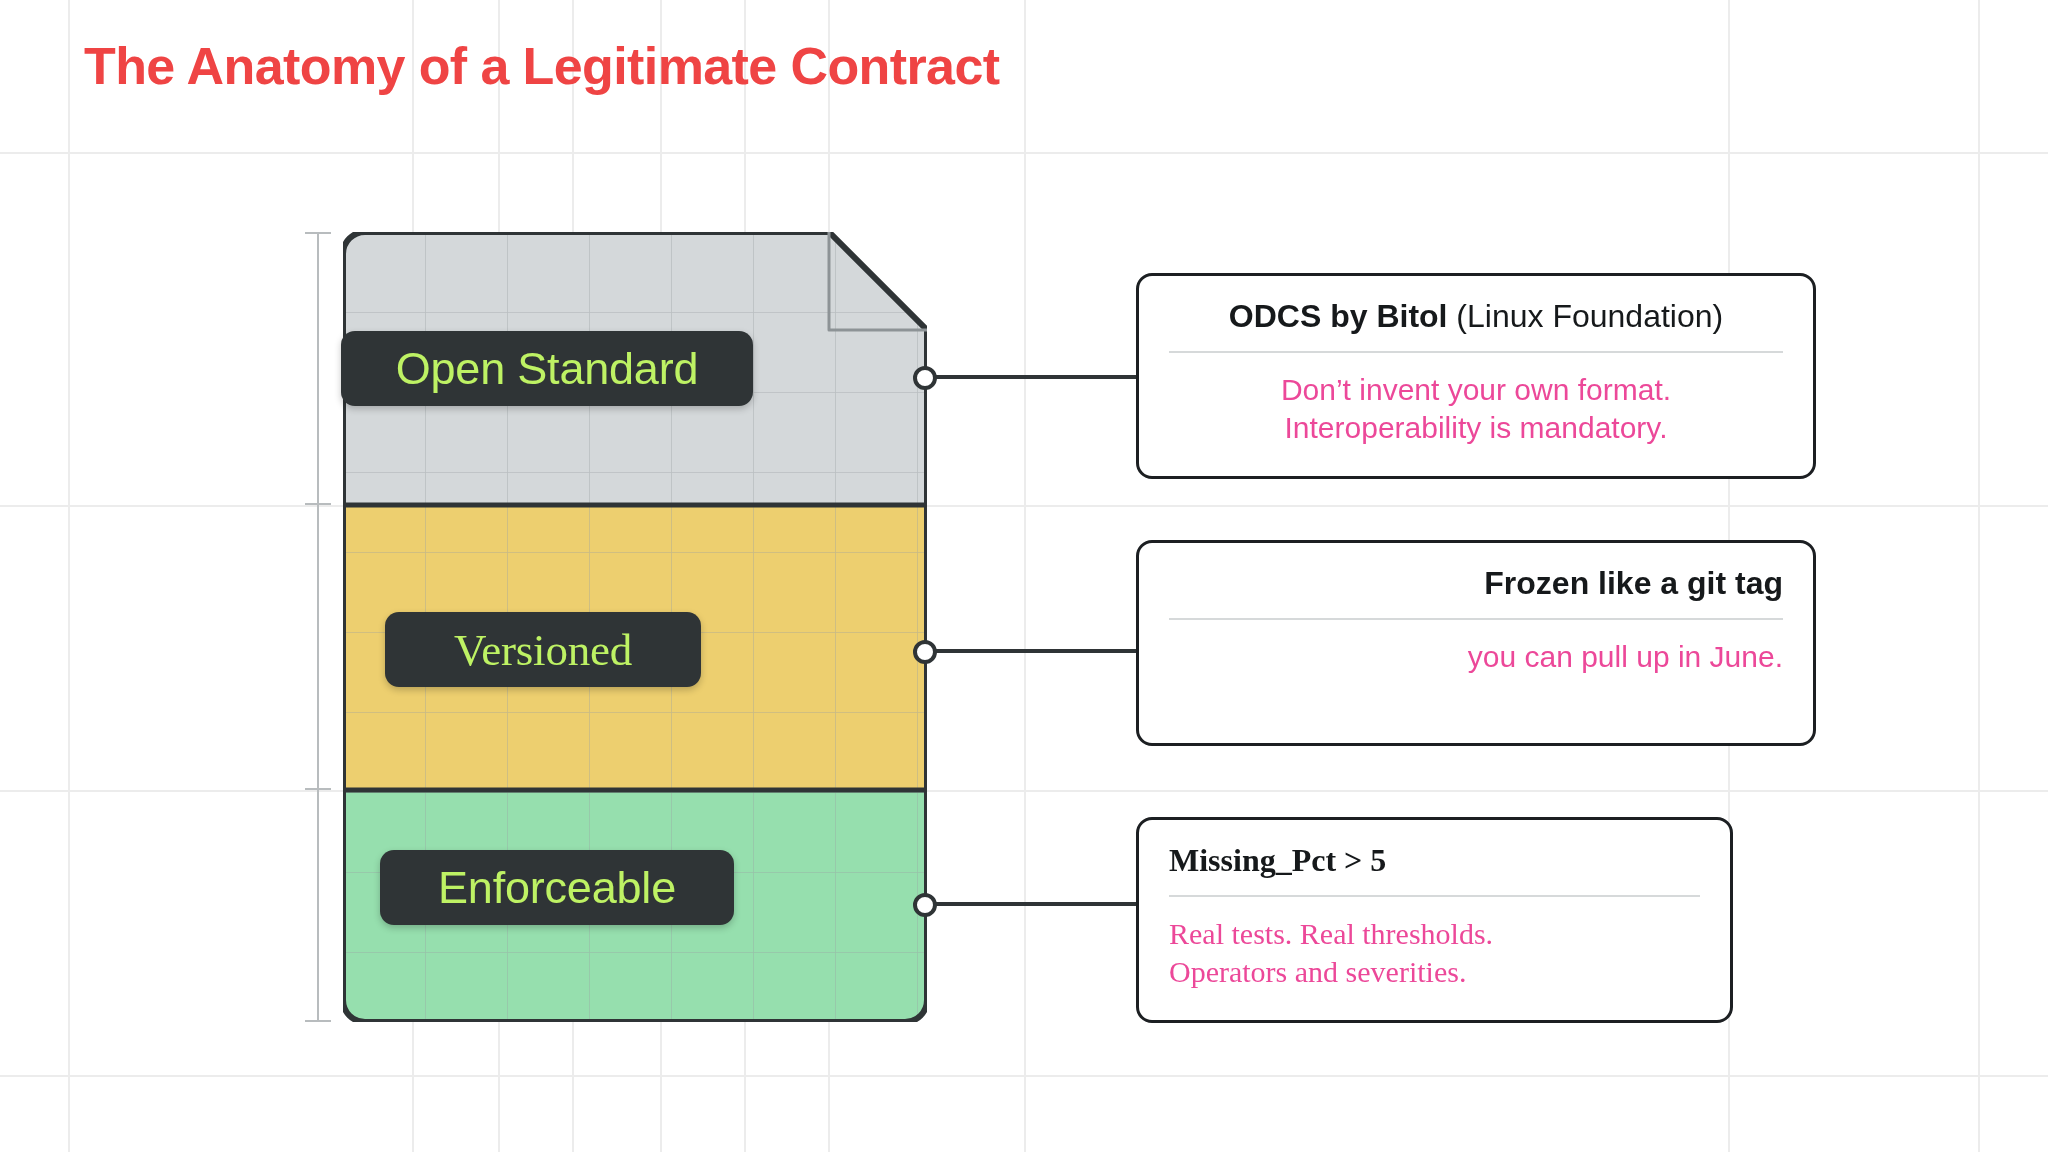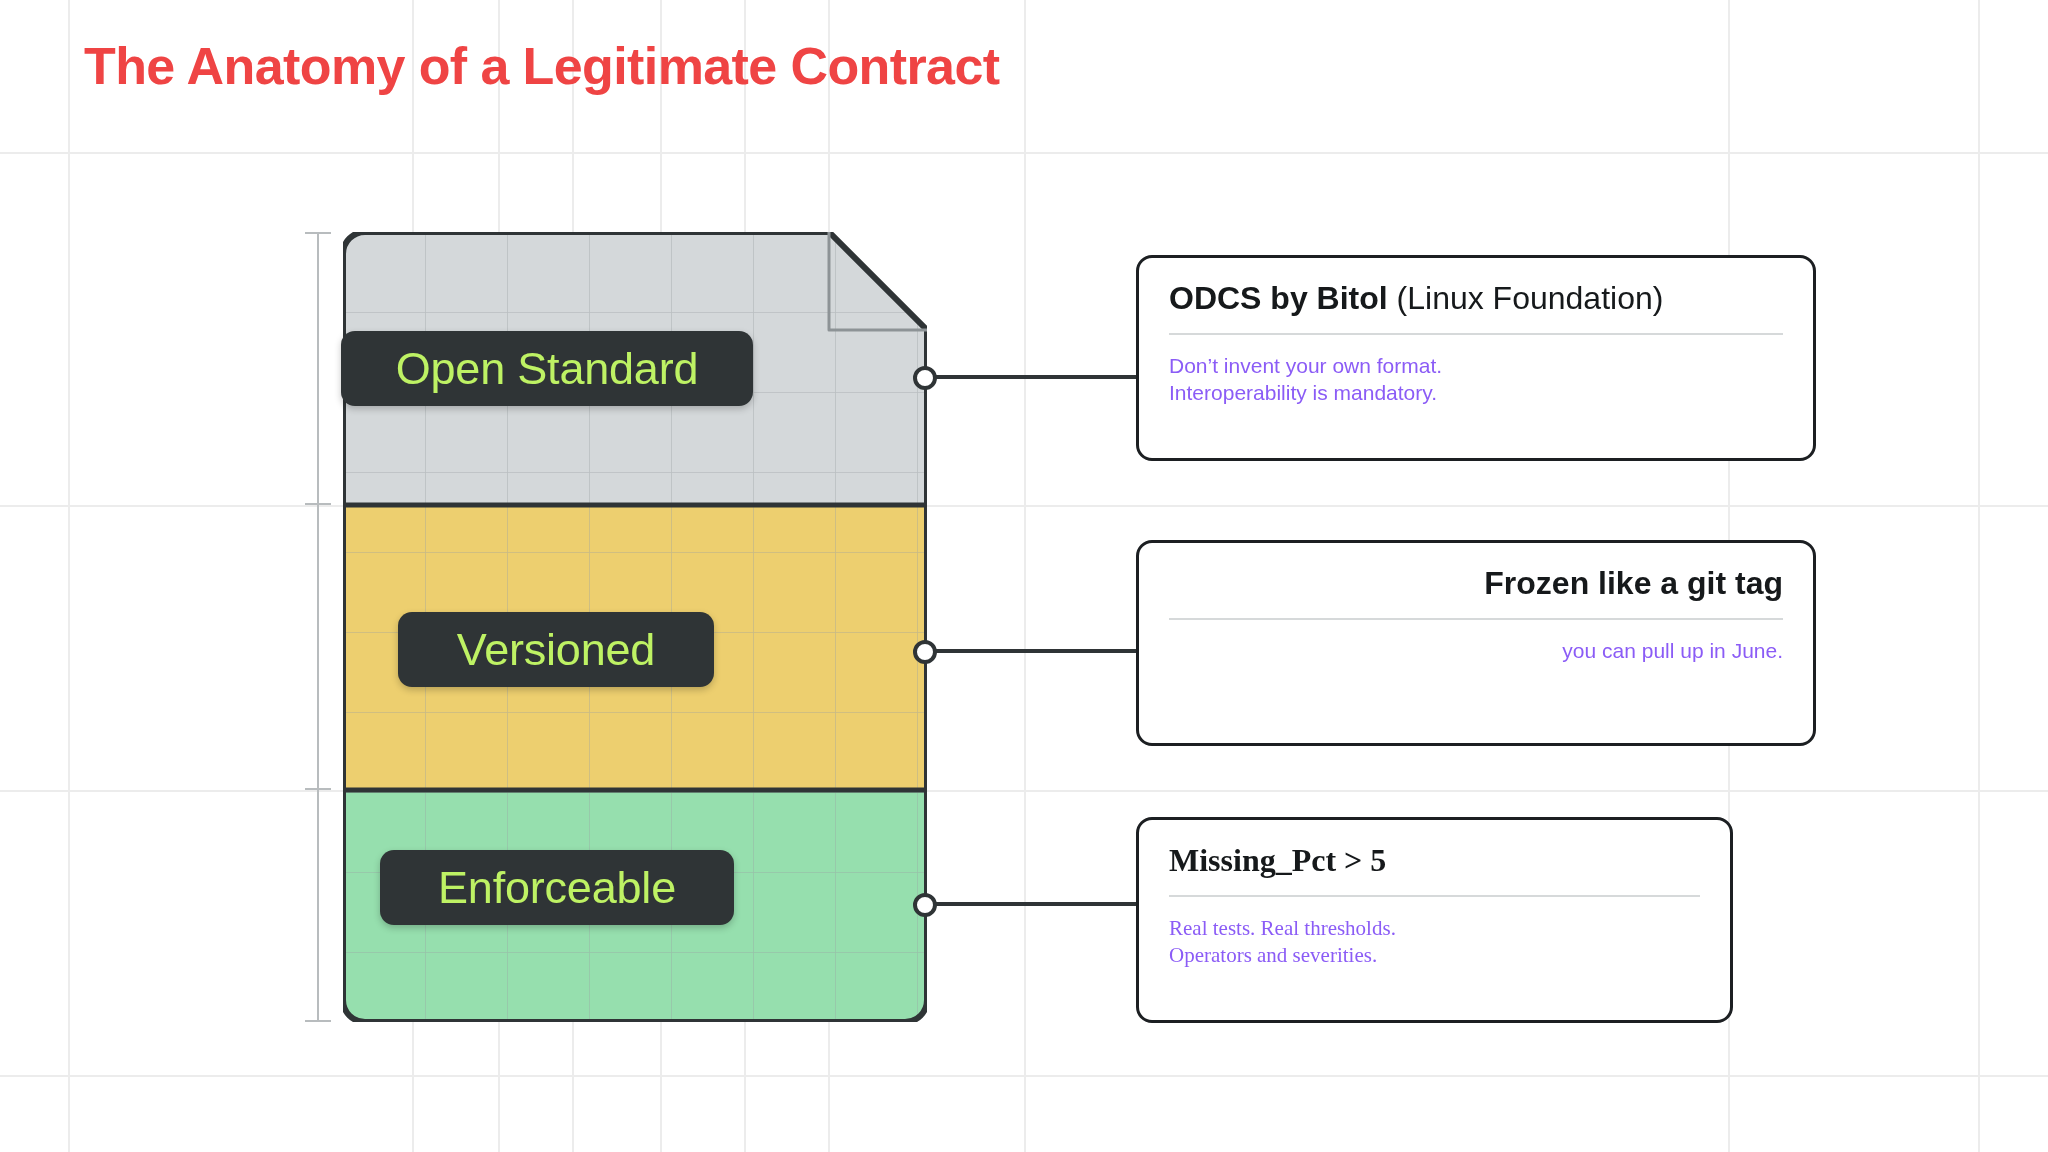--- a/index.html
+++ b/index.html
@@ -140,23 +140,23 @@
   }
   .callout-title .light {
     font-weight: 400;
   }
   .callout-rule {
     height: 2px;
     background: #d6d9da;
     margin: 16px 0 18px 0;
   }
   .callout-body {
-    font-size: 21px;
+    font-size: 30px;
     font-weight: 400;
-    color: #8b5cf6;
+    color: #ec4899;
     line-height: 1.28;
   }
   .callout-body .ln { display: block; white-space: nowrap; }
 </style>
 </head>
 <body>
 
 <div id="canvas">
 
   <div class="bg-grid">
@@ -213,41 +213,41 @@
 
         <path d="M 22 0 L 486 0 L 584 98 L 584 768 A 22 22 0 0 1 562 790
                  L 22 790 A 22 22 0 0 1 0 768 L 0 22 A 22 22 0 0 1 22 0 Z" fill="none" stroke="#2f3436" stroke-width="6" stroke-linejoin="round"></path>
 
         <path d="M 486 0 L 486 98 L 584 98" fill="#ffffff" fill-opacity="0.0" stroke="#8d9396" stroke-width="3" stroke-linejoin="round"></path>
       </svg>
     </div>
 
     <div class="doc-label" style="left:-2px; top:99px; width:352px;">Open Standard</div>
 
-    <div class="doc-label" style="left:55px; top:380px; width:256px;">Versioned</div>
+    <div class="doc-label" style="left:42px; top:380px; width:256px;font-family:Liberation Serif, serif;">Versioned</div>
 
     <div class="doc-label" style="left:37px; top:618px; width:294px;">Enforceable</div>
   </div>
 
   <div class="connector" style="left:913px; top:366px; width:232px;">
     <div class="c-line" style="left:12px; width:220px;"></div>
     <div class="c-dot"></div>
   </div>
 
   <div class="connector" style="left:913px; top:640px; width:232px;">
     <div class="c-line" style="left:12px; width:220px;"></div>
     <div class="c-dot"></div>
   </div>
 
   <div class="connector" style="left:913px; top:893px; width:232px;">
     <div class="c-line" style="left:12px; width:220px;"></div>
     <div class="c-dot"></div>
   </div>
 
-  <div class="callout" style="left:1136px; top:255px; width:680px; height:206px;">
+  <div class="callout" style="left:1136px; top:273px; width:680px; height:206px;text-align:center;">
     <div class="callout-title">
       <span>ODCS by Bitol</span>
       <span class="light">(Linux Foundation)</span>
     </div>
     <div class="callout-rule"></div>
     <div class="callout-body">
       <span class="ln">Don’t invent your own format.</span>
       <span class="ln">Interoperability is mandatory.</span>
     </div>
   </div>

